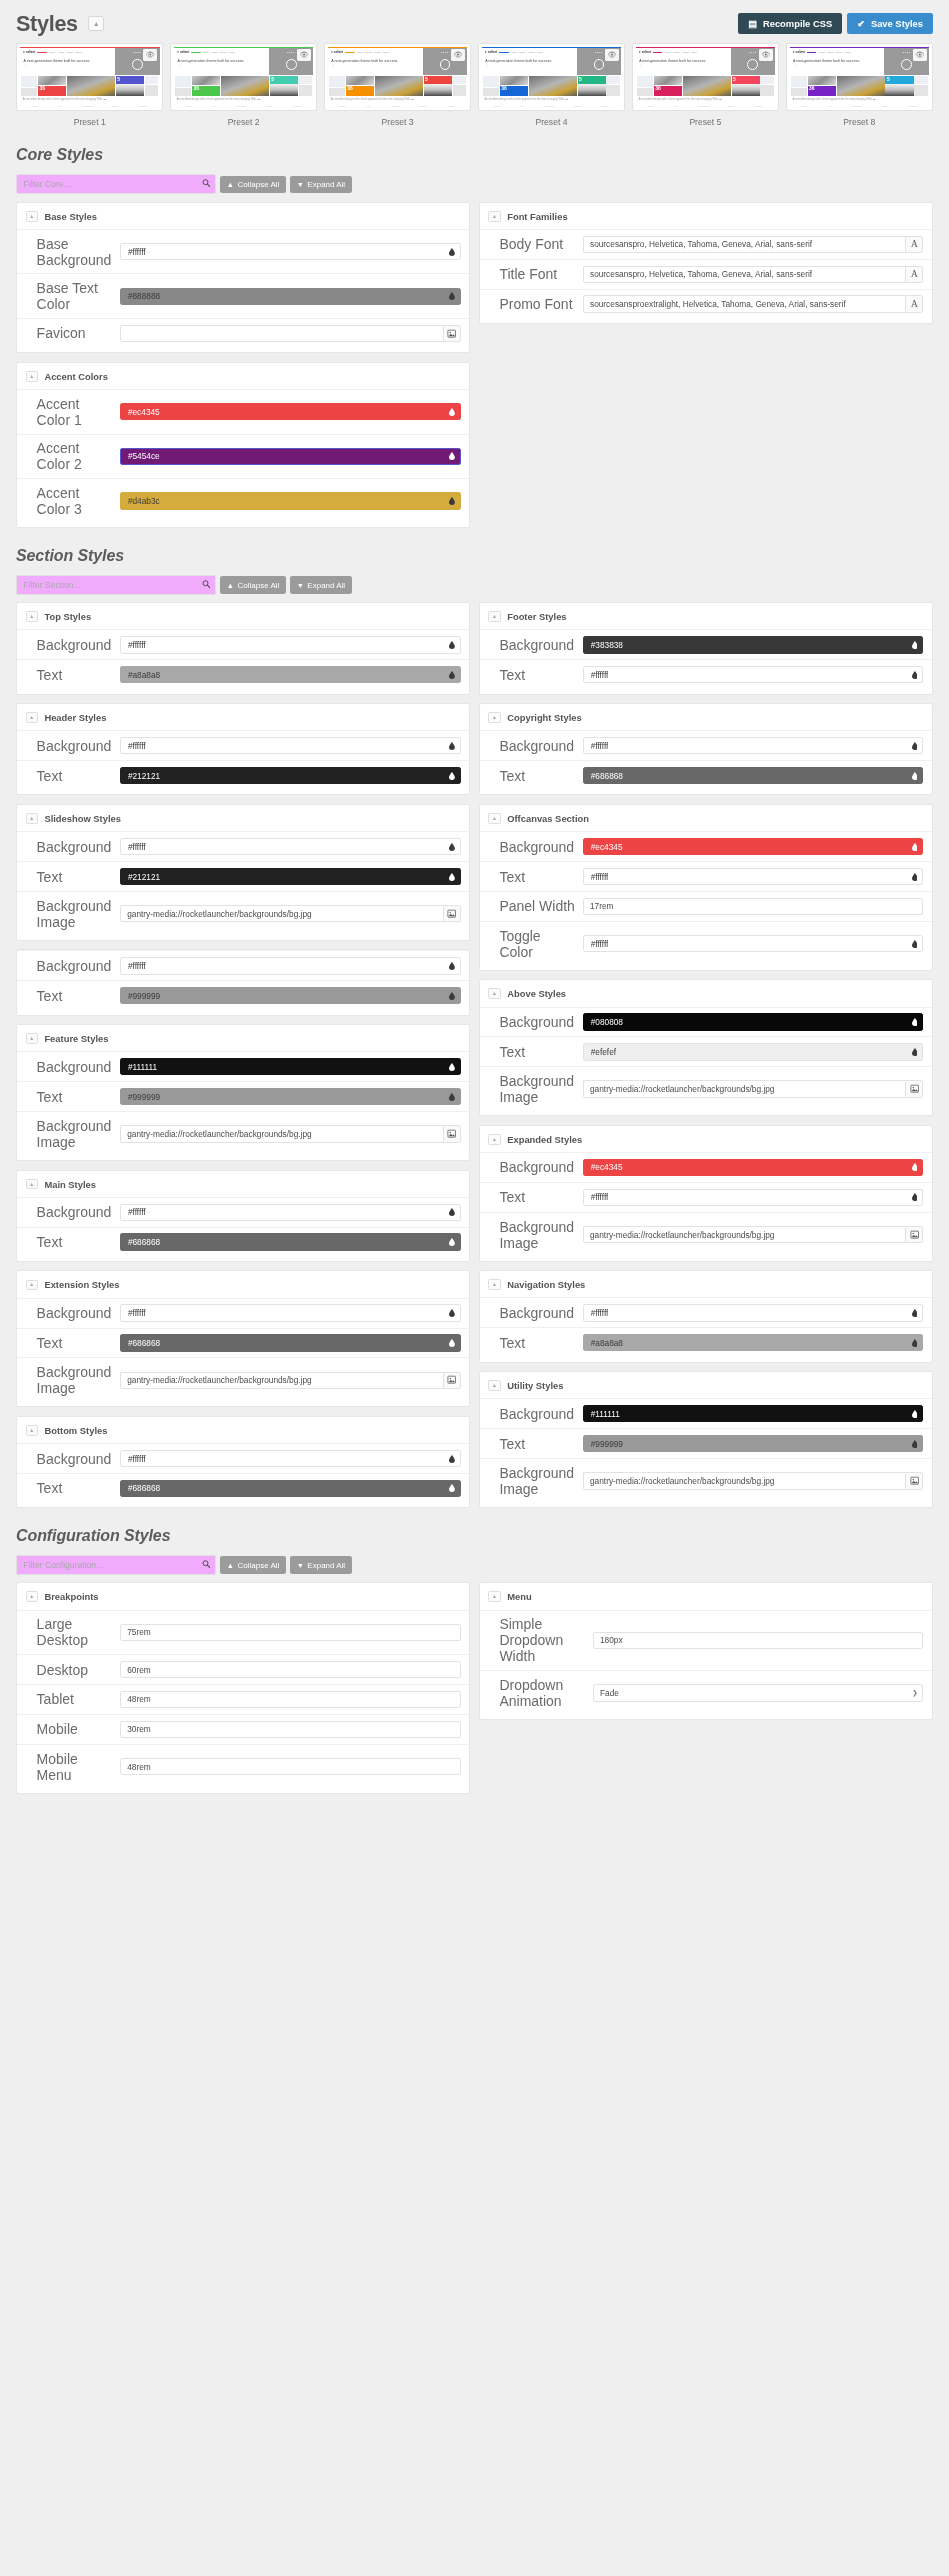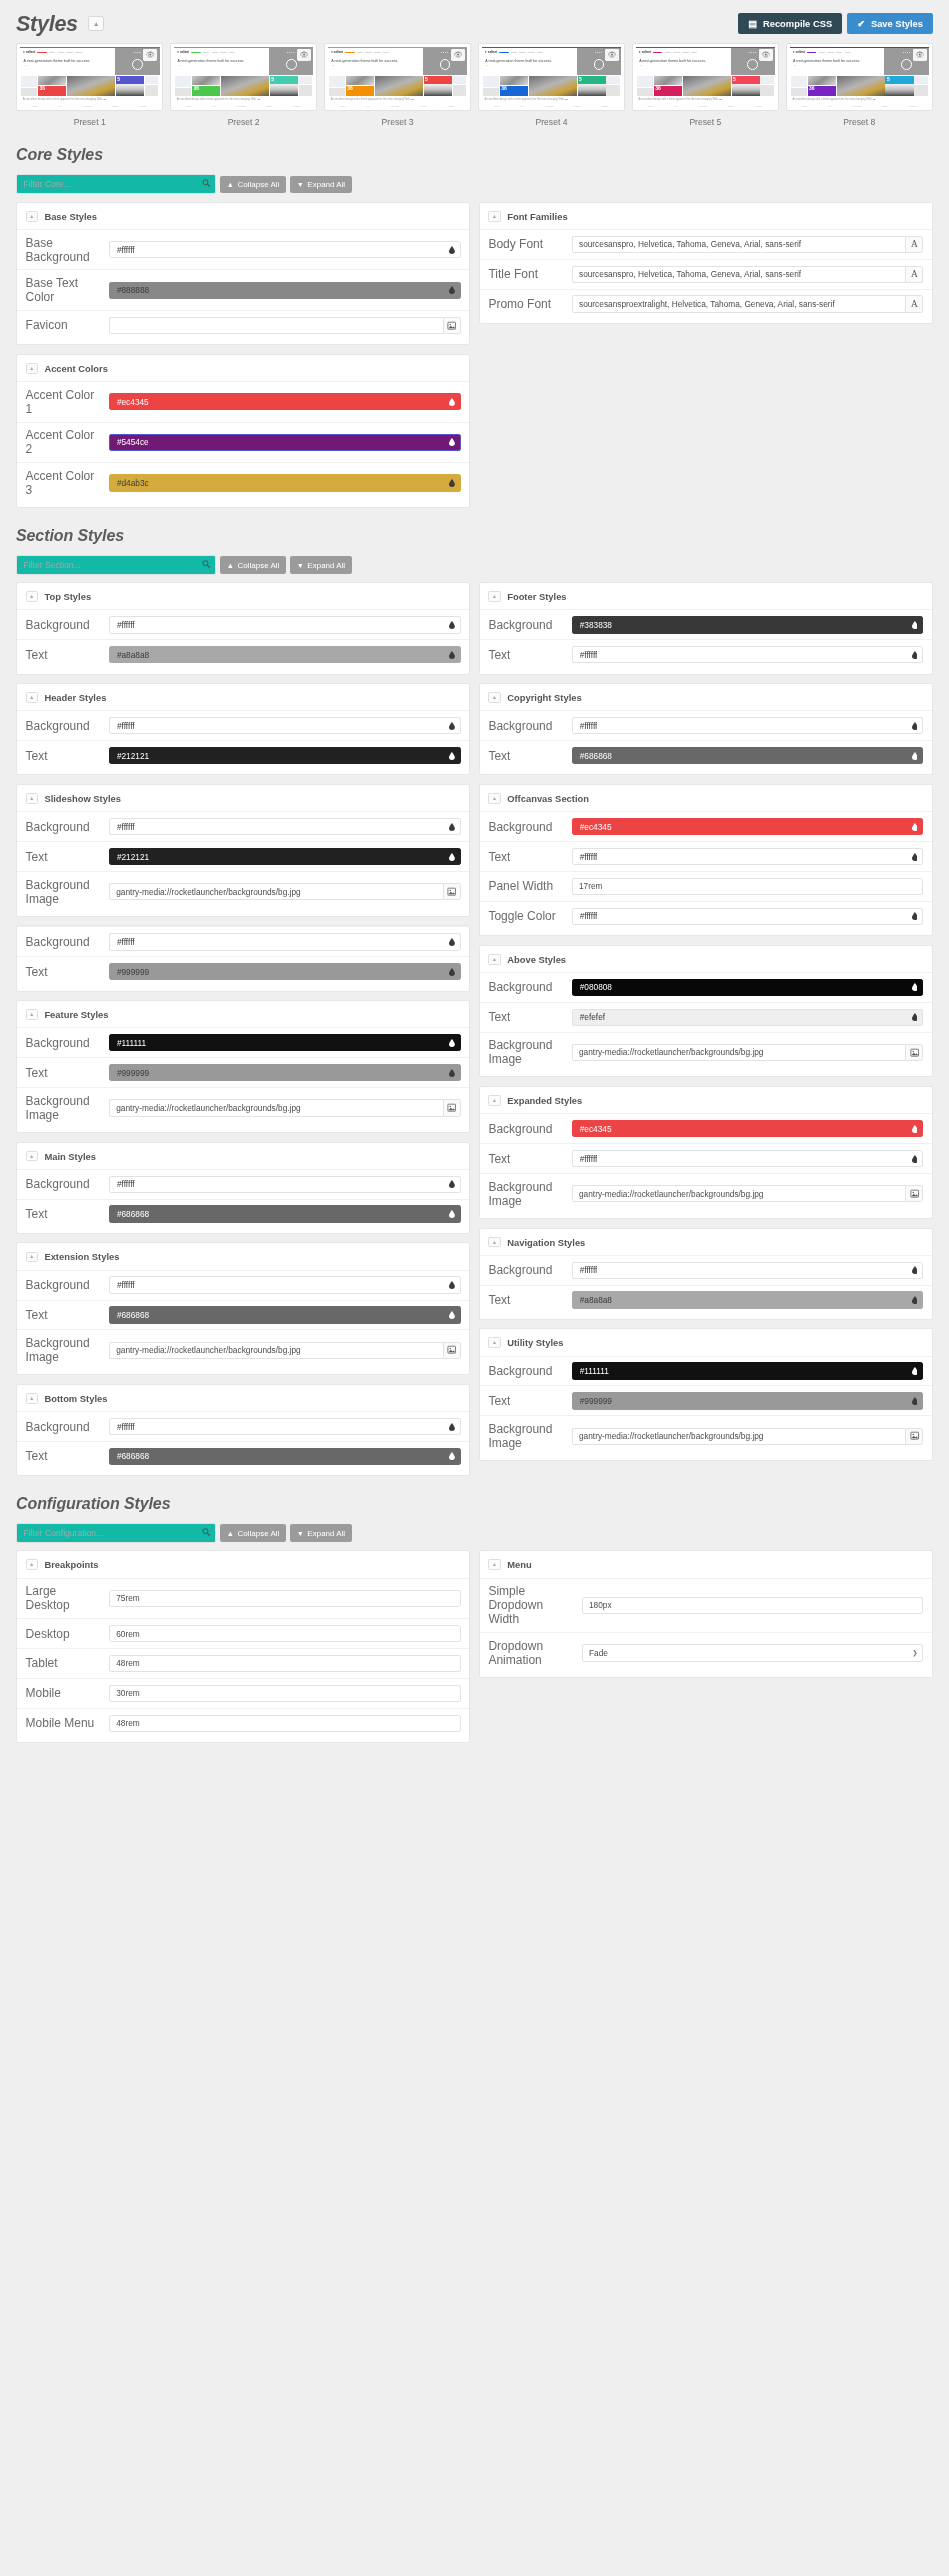--- a/index.html
+++ b/index.html
@@ -12,21 +12,21 @@
   body { padding: 0 0 29px 0; }
 
   
   .topbar {
     position: relative;
     padding: 13px 16px 0 16px;
     display: flex;
     align-items: flex-start;
     justify-content: space-between;
   }
-  .page-title-wrap { display: flex; align-items: center; gap: 10px; font-style: italic; }
+  .page-title-wrap { display: flex; align-items: center; gap: 10px; }
   .page-title {
     font-size: 21.6px;
     font-weight: bold;
     color: #565656;
     letter-spacing: -0.3px;
     line-height: 1;
   }
   .collapse-toggle {
     width: 16.6px; height: 15px;
     border: 0.7px solid #d7d7d7;
@@ -134,21 +134,21 @@
     font-size: 16px; font-weight: bold; color: #5c5c5c; letter-spacing: -0.1px;
     margin-bottom: 10px;
     font-style: italic;
   }
   .filterbar { display: flex; gap: 4.3px; align-items: center; margin-bottom: 7.2px; }
   .filter-input-wrap {
     position: relative; width: 200px;
   }
   .filter-input {
     width: 100%; height: 20px;
-    border: 0.7px solid #e0e0e0; border-radius: 2.2px; background: #14b8a6;
+    border: 0.7px solid #e0e0e0; border-radius: 2.2px; background: #f0abfc;
     padding: 0 19px 0 6.5px; font-size: 8.6px; color: #4a4a4a;
     font-family: "Liberation Sans", sans-serif;
   }
   .filter-input::placeholder { color: #a8a8a8; }
   .filter-search-icon {
     position: absolute; right: 5.8px; top: 50%; transform: translateY(-50%);
     font-size: 8.6px; color: #5a5a5a; pointer-events: none;
   }
   .btn-gray {
     background: #9b9b9b; color: #fff; border: none; border-radius: 2.2px;
@@ -176,21 +176,21 @@
   }
   .panel-toggle .caret { font-size: 5px; color: #a5a5a5; line-height: 1; }
   .panel-name { font-size: 9.4px; font-weight: bold; color: #555; }
 
   .field {
     display: flex; align-items: center;
     padding: 5.8px 8.6px;
     border-top: 0.7px solid #f0f0f0;
     gap: 5.8px;
   }
-  .field-label { font-size: 12px; color: #6b6b6b; width: 78px; flex: 0 0 78px; }
+  .field-label { font-size: 14px; color: #6b6b6b; width: 78px; flex: 0 0 78px; margin-left: 11px; }
   .field-label.wide { width: 88px; flex: 0 0 88px; }
   .control { flex: 1 1 auto; min-width: 0; display: flex; }
 
   
   .color-input {
     position: relative; width: 100%; height: 17.3px;
     border: 0.7px solid #e2e2e2; border-radius: 2.2px;
     display: flex; align-items: center;
     padding: 0 17.3px 0 6.5px;
     font-size: 8.3px;

